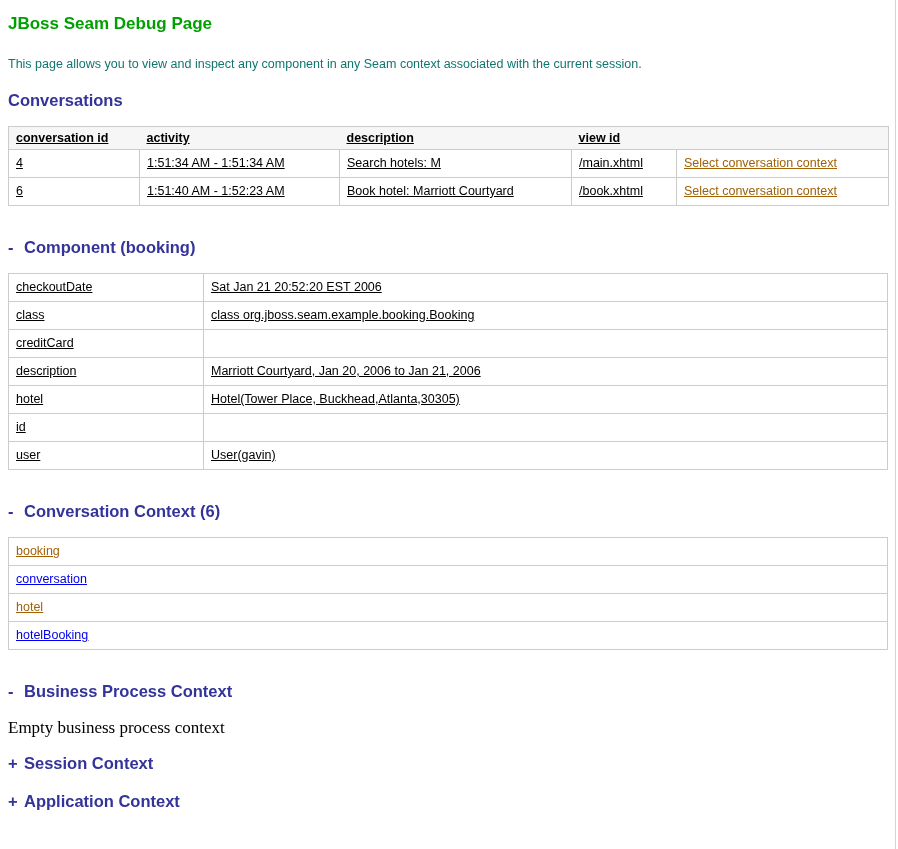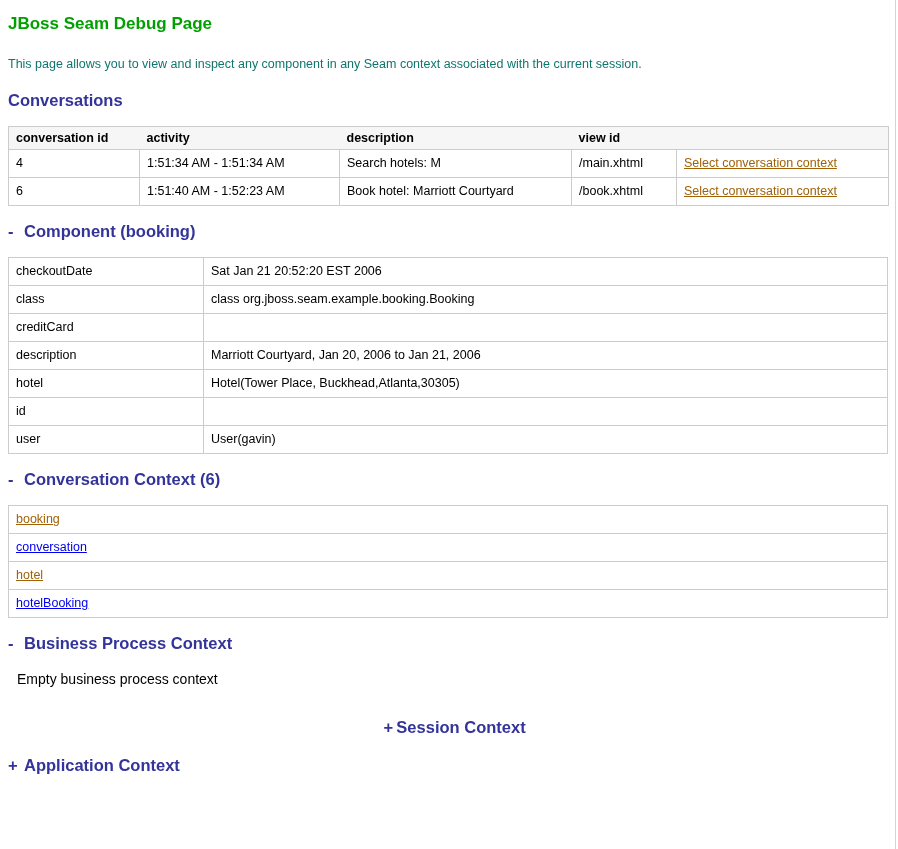--- a/index.html
+++ b/index.html
@@ -34,23 +34,24 @@
   .section-heading .toggle {
     display: inline-block;
     width: 16px;
     color: #333399;
   }
   .section-heading.static { cursor: default; }
   .section-heading.spaced { margin-bottom: 19px; }
   table.grid {
     border-collapse: collapse;
     width: 880px;
-    margin: 0 0 16px 0;
+    margin: 0 0 32px 0;
     font-size: 12.5px;
     table-layout: fixed;
+    text-decoration: underline;
   }
   table.grid { border: 1px solid #cccccc; }
   .grid th {
     text-align: left;
     font-weight: bold;
     padding: 4px 7px;
     border-bottom: 1px solid #cccccc;
     background: #f6f6f6;
     font-size: 12.5px;
   }
@@ -61,25 +62,26 @@
     overflow: hidden;
     white-space: nowrap;
   }
   a.link {
     color: #0000ee;
     text-decoration: underline;
     cursor: pointer;
   }
   a.link.visited { color: #a16207; }
   .empty-msg {
-    font-size: 14px;
+    font-size: 17px;
     line-height: 15px;
-    margin: 19px 0 19px 9px;
-  }
-  .bottom-gap { margin-top: 31px; text-align: center; }
+    margin: 19px 0 19px 0;
+    font-family: Liberation Serif, serif;
+  }
+  .bottom-gap { margin-top: 19px; }
   .viewport-edge {
     position: fixed;
     top: 0;
     right: 2px;
     width: 1px;
     height: 100%;
     background: #d8d5c4;
   }
   
   .col-convid { width: 131px; }

